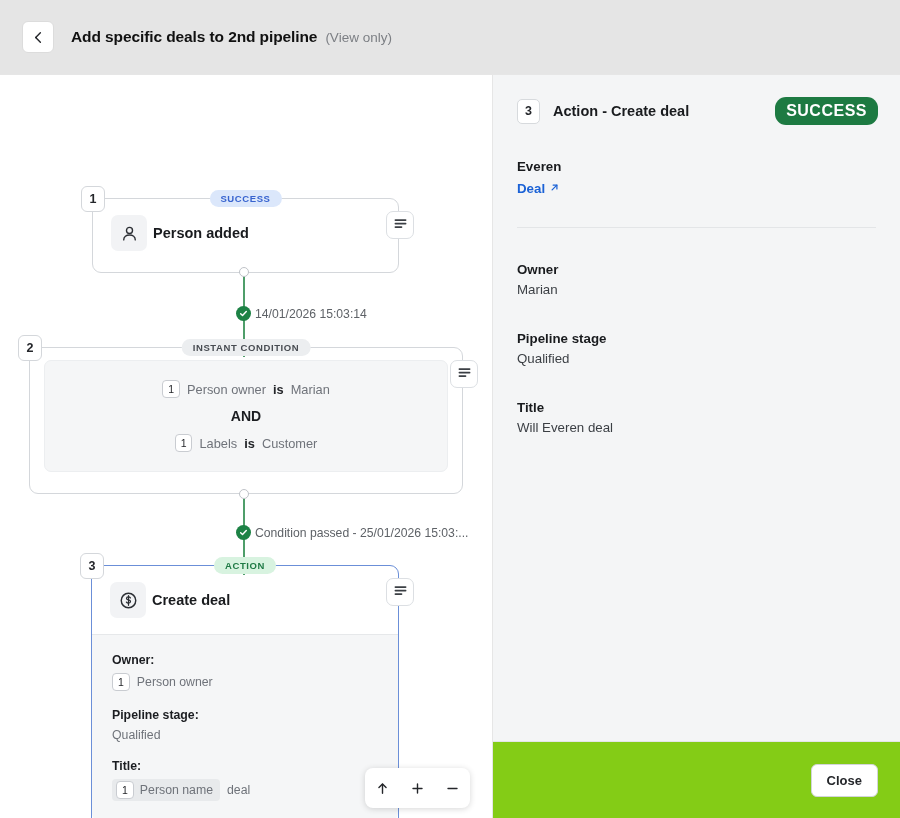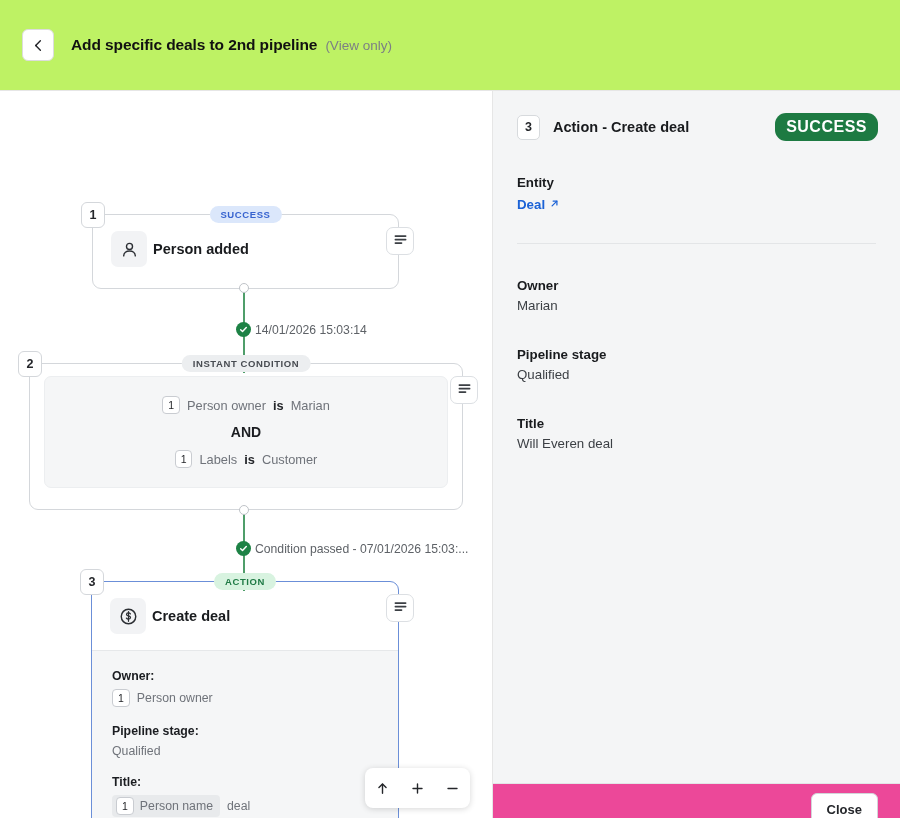--- a/index.html
+++ b/index.html
@@ -6,27 +6,27 @@
   html, body {
     width: 900px; height: 818px;
     font-family: "Liberation Sans", sans-serif;
     background: #ffffff;
     color: #1b1b1b;
     overflow: hidden;
   }
 
   
   .topbar {
-    height: 91px;
+    height: 75px;
     width: 900px;
     border-bottom: 1px solid #e6e6e6;
     display: flex;
     align-items: center;
     padding: 0 18px 0 22px;
-    background: #bef264;
+    background: #e5e5e5;
     position: relative;
   }
   .back-btn {
     width: 32px; height: 32px;
     border: 1px solid #dcdcdc;
     border-radius: 6px;
     background: #fff;
     display: flex; align-items: center; justify-content: center;
     cursor: pointer;
     flex: 0 0 auto;
@@ -274,24 +274,24 @@
   .pb-value { font-size: 13.3px; color: #3b3f44; }
   .pb-link {
     font-size: 13.3px; font-weight: bold; color: #1b62d6;
     display: inline-flex; align-items: center; gap: 4px;
     cursor: pointer;
   }
   .divider { height: 1px; background: #e3e5e7; margin-top: 30px; }
 
   .panel-foot {
     border-top: 1px solid #e3e5e7;
-    height: 51px;
+    height: 77px;
     display: flex; align-items: center; justify-content: flex-end;
     padding-right: 22px;
-    background: #ec4899;
+    background: #84cc16;
   }
   .close-btn {
     border: 1px solid #d2d5d9;
     background: #fff;
     border-radius: 6px;
     font-size: 13px; font-weight: bold; color: #24262a;
     padding: 8px 15px;
     cursor: pointer;
     font-family: "Liberation Sans", sans-serif;
   }
@@ -332,21 +332,21 @@
     </div>
 
     <div class="conn-line" style="left:243px; top:418px; height:82px;"></div>
     <div class="conn-dot" style="left:239px; top:414px;"></div>
     <div class="conn-label" style="left:236px; top:450px;">
       <span class="check">
         <svg width="9" height="9" viewBox="0 0 12 12" fill="none">
             <path d="M2.2 6.2l2.5 2.5 5-5.4" stroke="#fff" stroke-width="1.9" stroke-linecap="round" stroke-linejoin="round"></path>
           </svg>
       </span>
-      <span>Condition passed - 07/01/2026 15:03:...</span>
+      <span>Condition passed - 25/01/2026 15:03:...</span>
     </div>
 
     <div class="node" style="left:92px; top:123px; width:307px; height:75px;">
       <div class="step-badge">1</div>
       <div class="type-badge badge-trigger">SUCCESS</div>
       <div class="notes-btn">
         <span>
           <svg width="15" height="13" viewBox="0 0 16 14" fill="none">
             <rect x="1.6" y="2.3" width="12.8" height="1.9" rx="0.9" fill="#3b3f44"></rect>
             <rect x="1.6" y="6.1" width="12.8" height="1.9" rx="0.9" fill="#3b3f44"></rect>
@@ -445,21 +445,21 @@
 
   <div class="panel">
     <div class="panel-head">
       <div class="panel-step">3</div>
       <div class="panel-title">Action - Create deal</div>
       <div class="status-badge">SUCCESS</div>
     </div>
 
     <div class="panel-body">
       <div class="pb-group">
-        <div class="pb-label">Entity</div>
+        <div class="pb-label">Everen</div>
         <a class="pb-link">
           <span>Deal</span>
           <span>
             <svg width="11" height="11" viewBox="0 0 16 16" fill="none">
               <path d="M4.5 11.5L11.5 4.5" stroke="#1b62d6" stroke-width="1.8" stroke-linecap="round"></path>
               <path d="M6 4.5h5.5V10" stroke="#1b62d6" stroke-width="1.8" stroke-linecap="round" stroke-linejoin="round"></path>
             </svg>
           </span>
         </a>
       </div>

